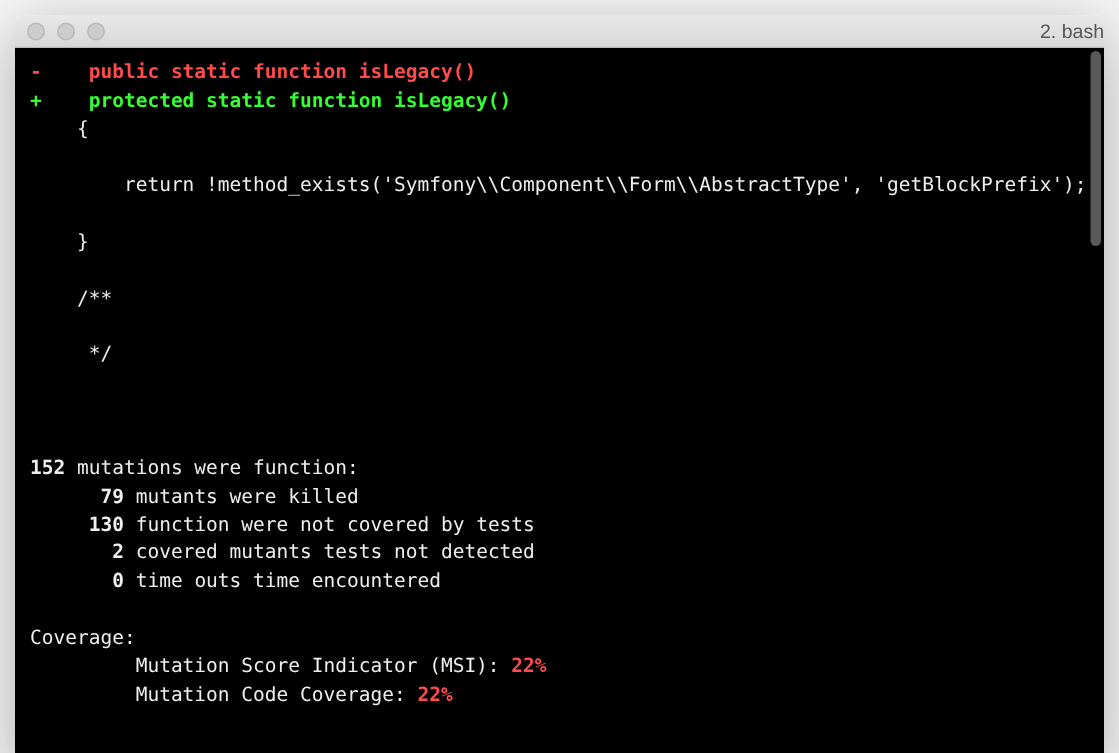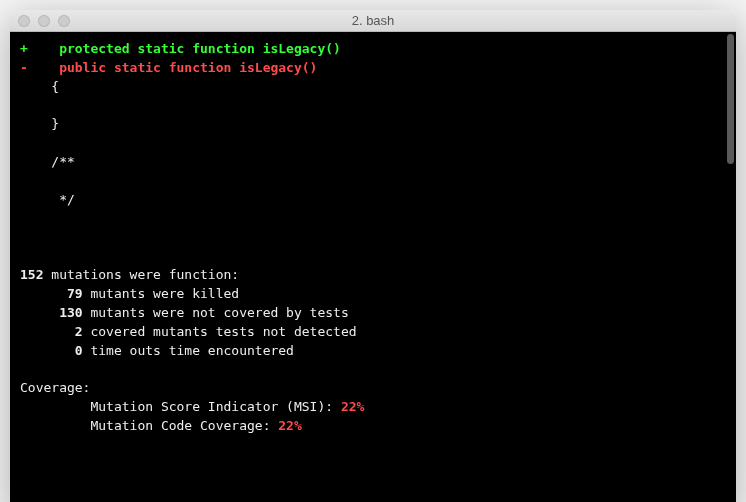--- a/index.html
+++ b/index.html
@@ -39,21 +39,21 @@
       width: 12px;
       height: 12px;
       border-radius: 50%;
       background: #ccc;
       border: 0.5px solid rgba(0,0,0,0.1);
     }
     .title {
       position: absolute;
       left: 0;
       right: 0;
-      text-align: center;
+      text-align: right;
       font-size: 13px;
       color: #555;
       font-family: -apple-system, "Helvetica Neue", sans-serif;
       pointer-events: none;
     }
     .terminal {
       background: #000;
       color: #eee;
       font-size: 13px;
       line-height: 1.45;
@@ -91,29 +91,30 @@
     <div class="traffic-lights">
       <div class="traffic-light"></div>
       <div class="traffic-light"></div>
       <div class="traffic-light"></div>
     </div>
     <div class="title">2. bash</div>
   </div>
 
   <div class="terminal">
     <div class="scrollbar"></div>
-<pre><span class="diff-line"><span class="green bold">+</span><span class="green bold">    protected static function isLegacy()</span></span><span class="diff-line"><span class="red bold">-</span><span class="red bold">    public static function isLegacy()</span></span><span class="diff-line">    {</span>
+<pre><span class="diff-line"><span class="red bold">-</span><span class="red bold">    public static function isLegacy()</span></span><span class="diff-line"><span class="green bold">+</span><span class="green bold">    protected static function isLegacy()</span></span><span class="diff-line">    {</span>
+<span class="diff-line">        return !method_exists('Symfony\\Component\\Form\\AbstractType', 'getBlockPrefix');</span>
 <span class="diff-line">    }</span>
 <span class="diff-line">    /**</span>
 <span class="diff-line">     */</span>
 
 
 <span class="bold">152</span><span> mutations were function:</span>
       <span class="bold">79</span><span> mutants were killed</span>
-     <span class="bold">130</span><span> mutants were not covered by tests</span>
+     <span class="bold">130</span><span> function were not covered by tests</span>
        <span class="bold">2</span><span> covered mutants tests not detected</span>
        <span class="bold">0</span><span> time outs time encountered</span>
 
 <span>Coverage:</span>
 <span>         Mutation Score Indicator (MSI): </span><span class="red bold">22%</span>
 <span>         Mutation Code Coverage: </span><span class="red bold">22%</span>
 
 
 
 </pre>

